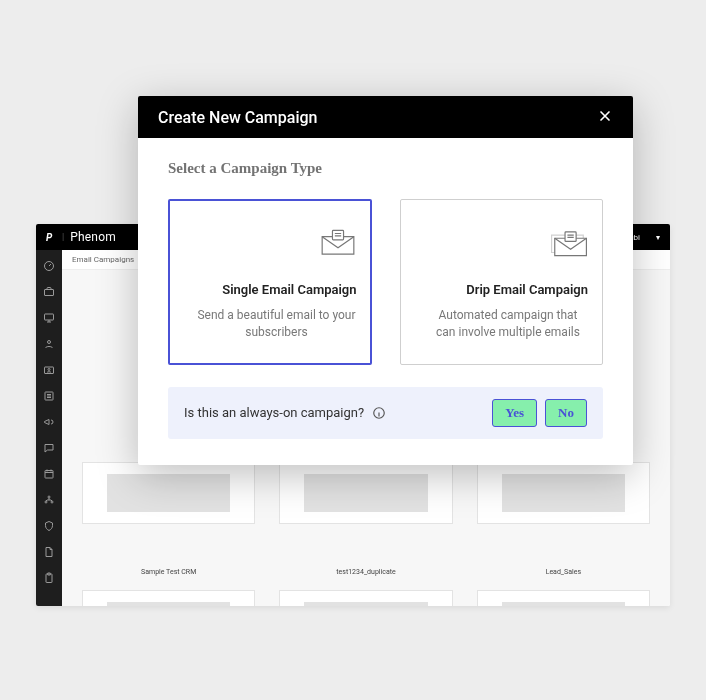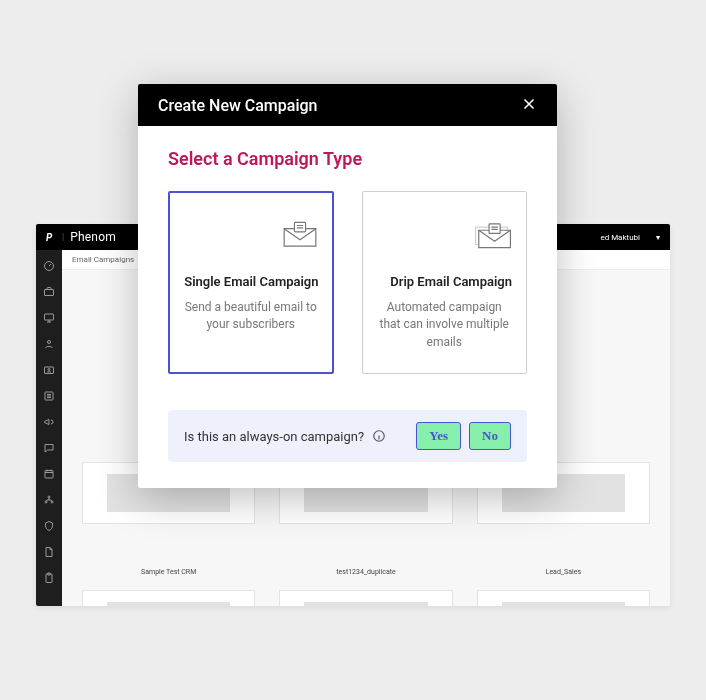--- a/index.html
+++ b/index.html
@@ -81,56 +81,56 @@
   .thumb {
     width: 100%; height: 62px; background: #fff; border: 1px solid #e3e3e3;
     display: flex; align-items: center; justify-content: center;
   }
   .thumb-inner { width: 72%; height: 62%; background: #e2e2e2; }
   .card-label { font-size: 7px; color: #444; margin-top: 6px; text-align: center; }
 
   
   .modal {
     position: absolute;
-    left: 138px; top: 84px;
-    width: 419px;
+    left: 138px; top: 96px;
+    width: 495px;
     background: #fff;
     box-shadow: 0 10px 40px rgba(0,0,0,0.25);
     border-radius: 2px;
     overflow: hidden;
   }
   .modal-header {
     background: #000; color: #fff;
     height: 42px; display: flex; align-items: center; justify-content: space-between;
     padding: 0 20px;
   }
   .modal-title { font-size: 16px; font-weight: 500; }
   .modal-close { color: #fff; font-size: 18px; cursor: pointer; line-height: 1; }
 
   .modal-body { padding: 22px 30px 26px 30px; }
-  .modal-subtitle { font-size: 18px; font-weight: 600; color: #be185d; margin-bottom: 22px; }
+  .modal-subtitle { font-size: 15px; font-weight: 600; color: #737373; margin-bottom: 22px; font-family: Liberation Serif, serif; }
 
   .type-row { display: flex; gap: 28px; }
   .type-card {
     flex: 1;
     border: 1px solid #cfcfcf;
     border-radius: 2px;
     padding: 28px 14px 22px 14px;
     text-align: center;
     cursor: pointer;
     display: flex; flex-direction: column; align-items: flex-end;
   }
   .type-card.selected { border: 2px solid #4a52d6; padding: 27px 13px 21px 13px; }
   .type-icon { margin-bottom: 20px; color: #777; }
   .type-icon svg { width: 38px; height: 30px; }
   .type-title { font-size: 13px; font-weight: 600; color: #222; margin-bottom: 10px; }
   .type-desc { font-size: 12px; color: #787878; line-height: 1.45; max-width: 160px; }
 
   .always-row {
-    margin-top: 36px;
+    margin-top: 22px;
     background: #eef1fc;
     border-radius: 3px;
     padding: 12px 16px;
     display: flex; align-items: center; justify-content: space-between;
   }
   .always-left { display: flex; align-items: center; gap: 8px; font-size: 13px; color: #333; }
   .info-icon { width: 14px; height: 14px; color: #555; display: inline-flex; }
   .info-icon svg { width: 14px; height: 14px; }
   .always-btns { display: flex; gap: 8px; }
   .pill-btn {

